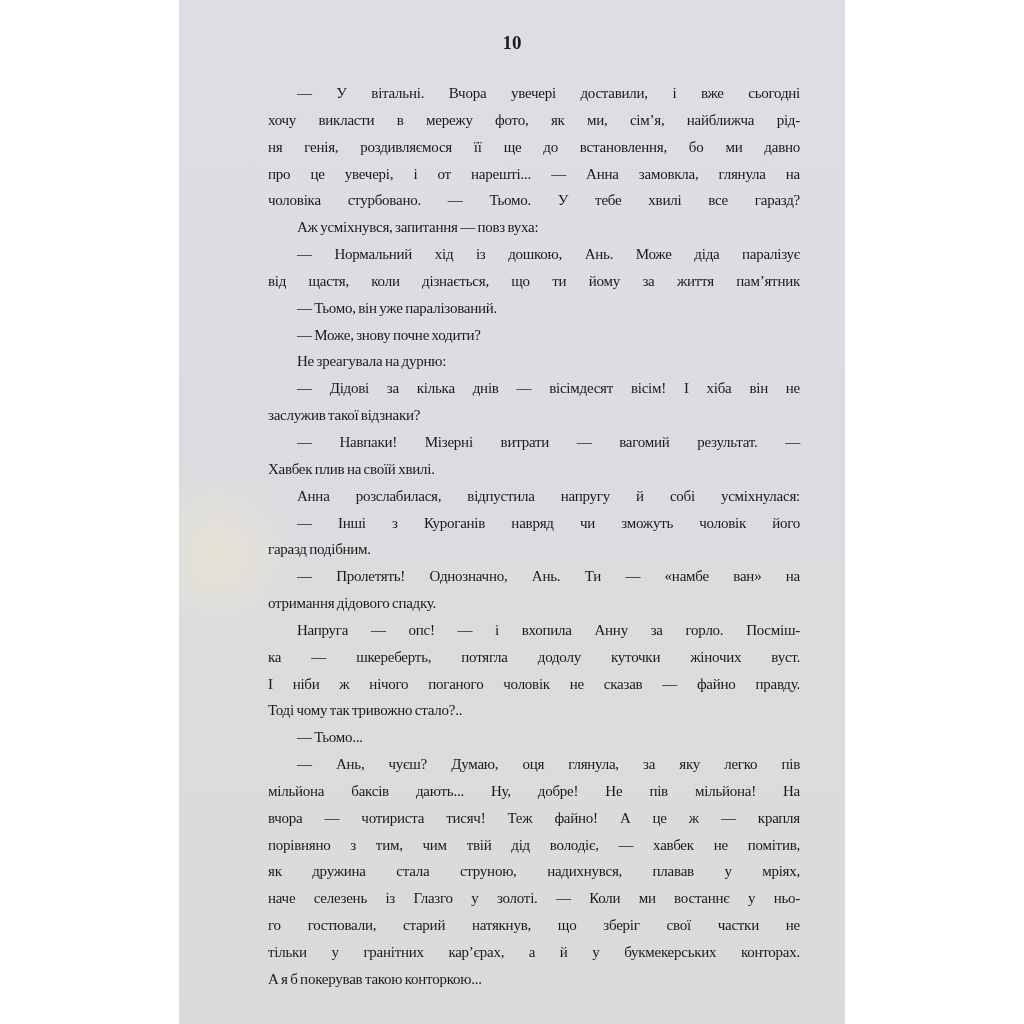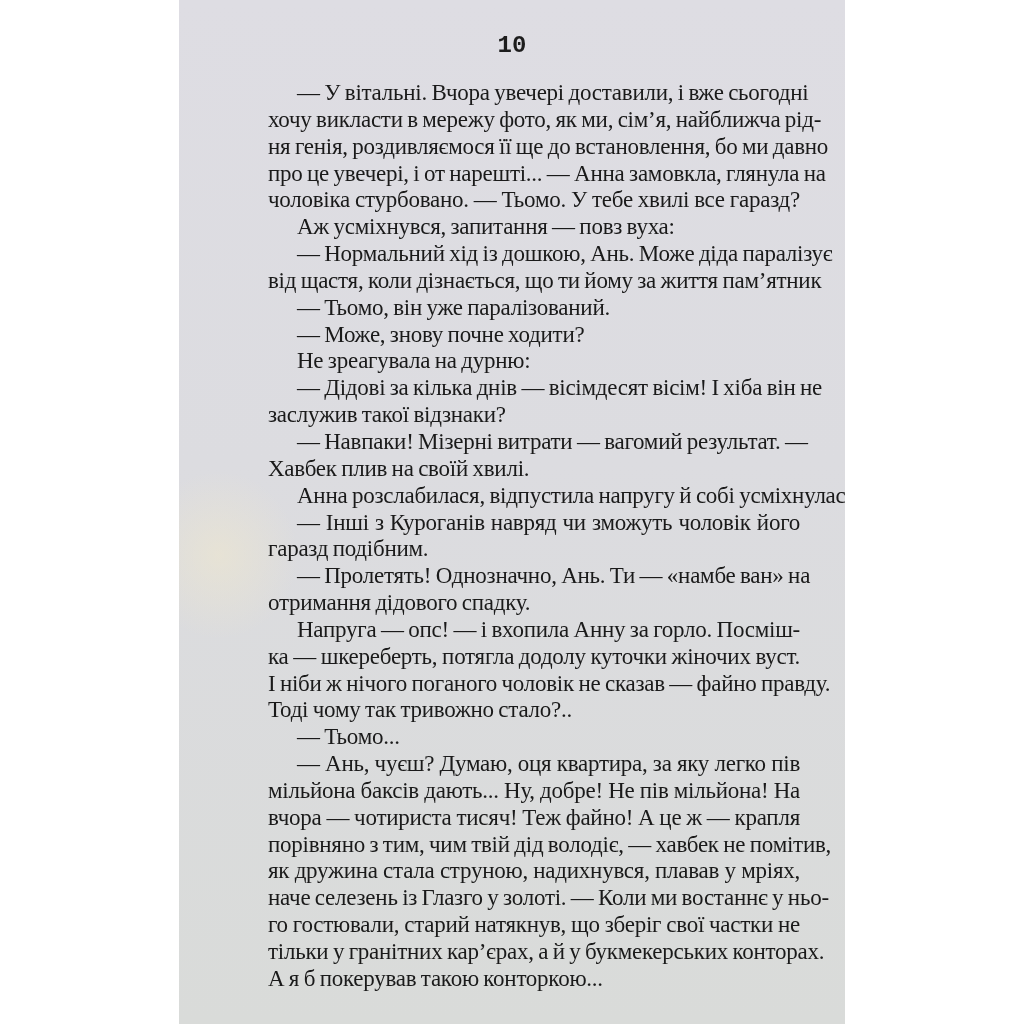--- a/index.html
+++ b/index.html
@@ -28,32 +28,32 @@
       height: 170px;
       background: radial-gradient(ellipse at center, rgba(240,232,205,0.55) 0%, rgba(240,232,205,0) 70%);
       pointer-events: none;
     }
     .page-number {
       position: absolute;
       left: 0;
       width: 666px;
       top: 32px;
       text-align: center;
-      font-family: Liberation Mono, monospace;
+      font-family: Liberation Serif, serif;
       font-weight: bold;
-      font-size: 24px;
+      font-size: 19px;
       color: #1d1d1d;
     }
     .text-block {
       position: absolute;
       left: 89px;
       top: 80px;
       width: 532px;
       font-family: "Liberation Serif", serif;
-      font-size: 23px;
+      font-size: 15px;
       color: #1a1a1a;
       line-height: 26.85px;
     }
     .line {
       display: block;
       height: 26.85px;
       white-space: nowrap;
       text-align: justify;
       text-align-last: justify;
       letter-spacing: -0.25px;
@@ -86,21 +86,21 @@
       <div class="line indent">Анна розслабилася, відпустила напругу й собі усміхнулася:</div>
       <div class="line indent">— Інші з Куроганів навряд чи зможуть чоловік його</div>
       <div class="line last">гаразд подібним.</div>
       <div class="line indent">— Пролетять! Однозначно, Ань. Ти — «намбе ван» на</div>
       <div class="line last">отримання дідового спадку.</div>
       <div class="line indent">Напруга — опс! — і вхопила Анну за горло. Посміш-</div>
       <div class="line">ка — шкереберть, потягла додолу куточки жіночих вуст.</div>
       <div class="line">І ніби ж нічого поганого чоловік не сказав — файно правду.</div>
       <div class="line last">Тоді чому так тривожно стало?..</div>
       <div class="line indent last">— Тьомо...</div>
-      <div class="line indent">— Ань, чуєш? Думаю, оця квартира, за яку легко пів</div>
+      <div class="line indent">— Ань, чуєш? Думаю, оця глянула, за яку легко пів</div>
       <div class="line">мільйона баксів дають... Ну, добре! Не пів мільйона! На</div>
       <div class="line">вчора — чотириста тисяч! Теж файно! А це ж — крапля</div>
       <div class="line">порівняно з тим, чим твій дід володіє, — хавбек не помітив,</div>
       <div class="line">як дружина стала струною, надихнувся, плавав у мріях,</div>
       <div class="line">наче селезень із Глазго у золоті. — Коли ми востаннє у ньо-</div>
       <div class="line">го гостювали, старий натякнув, що зберіг свої частки не</div>
       <div class="line">тільки у гранітних кар’єрах, а й у букмекерських конторах.</div>
       <div class="line last">А я б покерував такою конторкою...</div>
     </div>
 </div>

